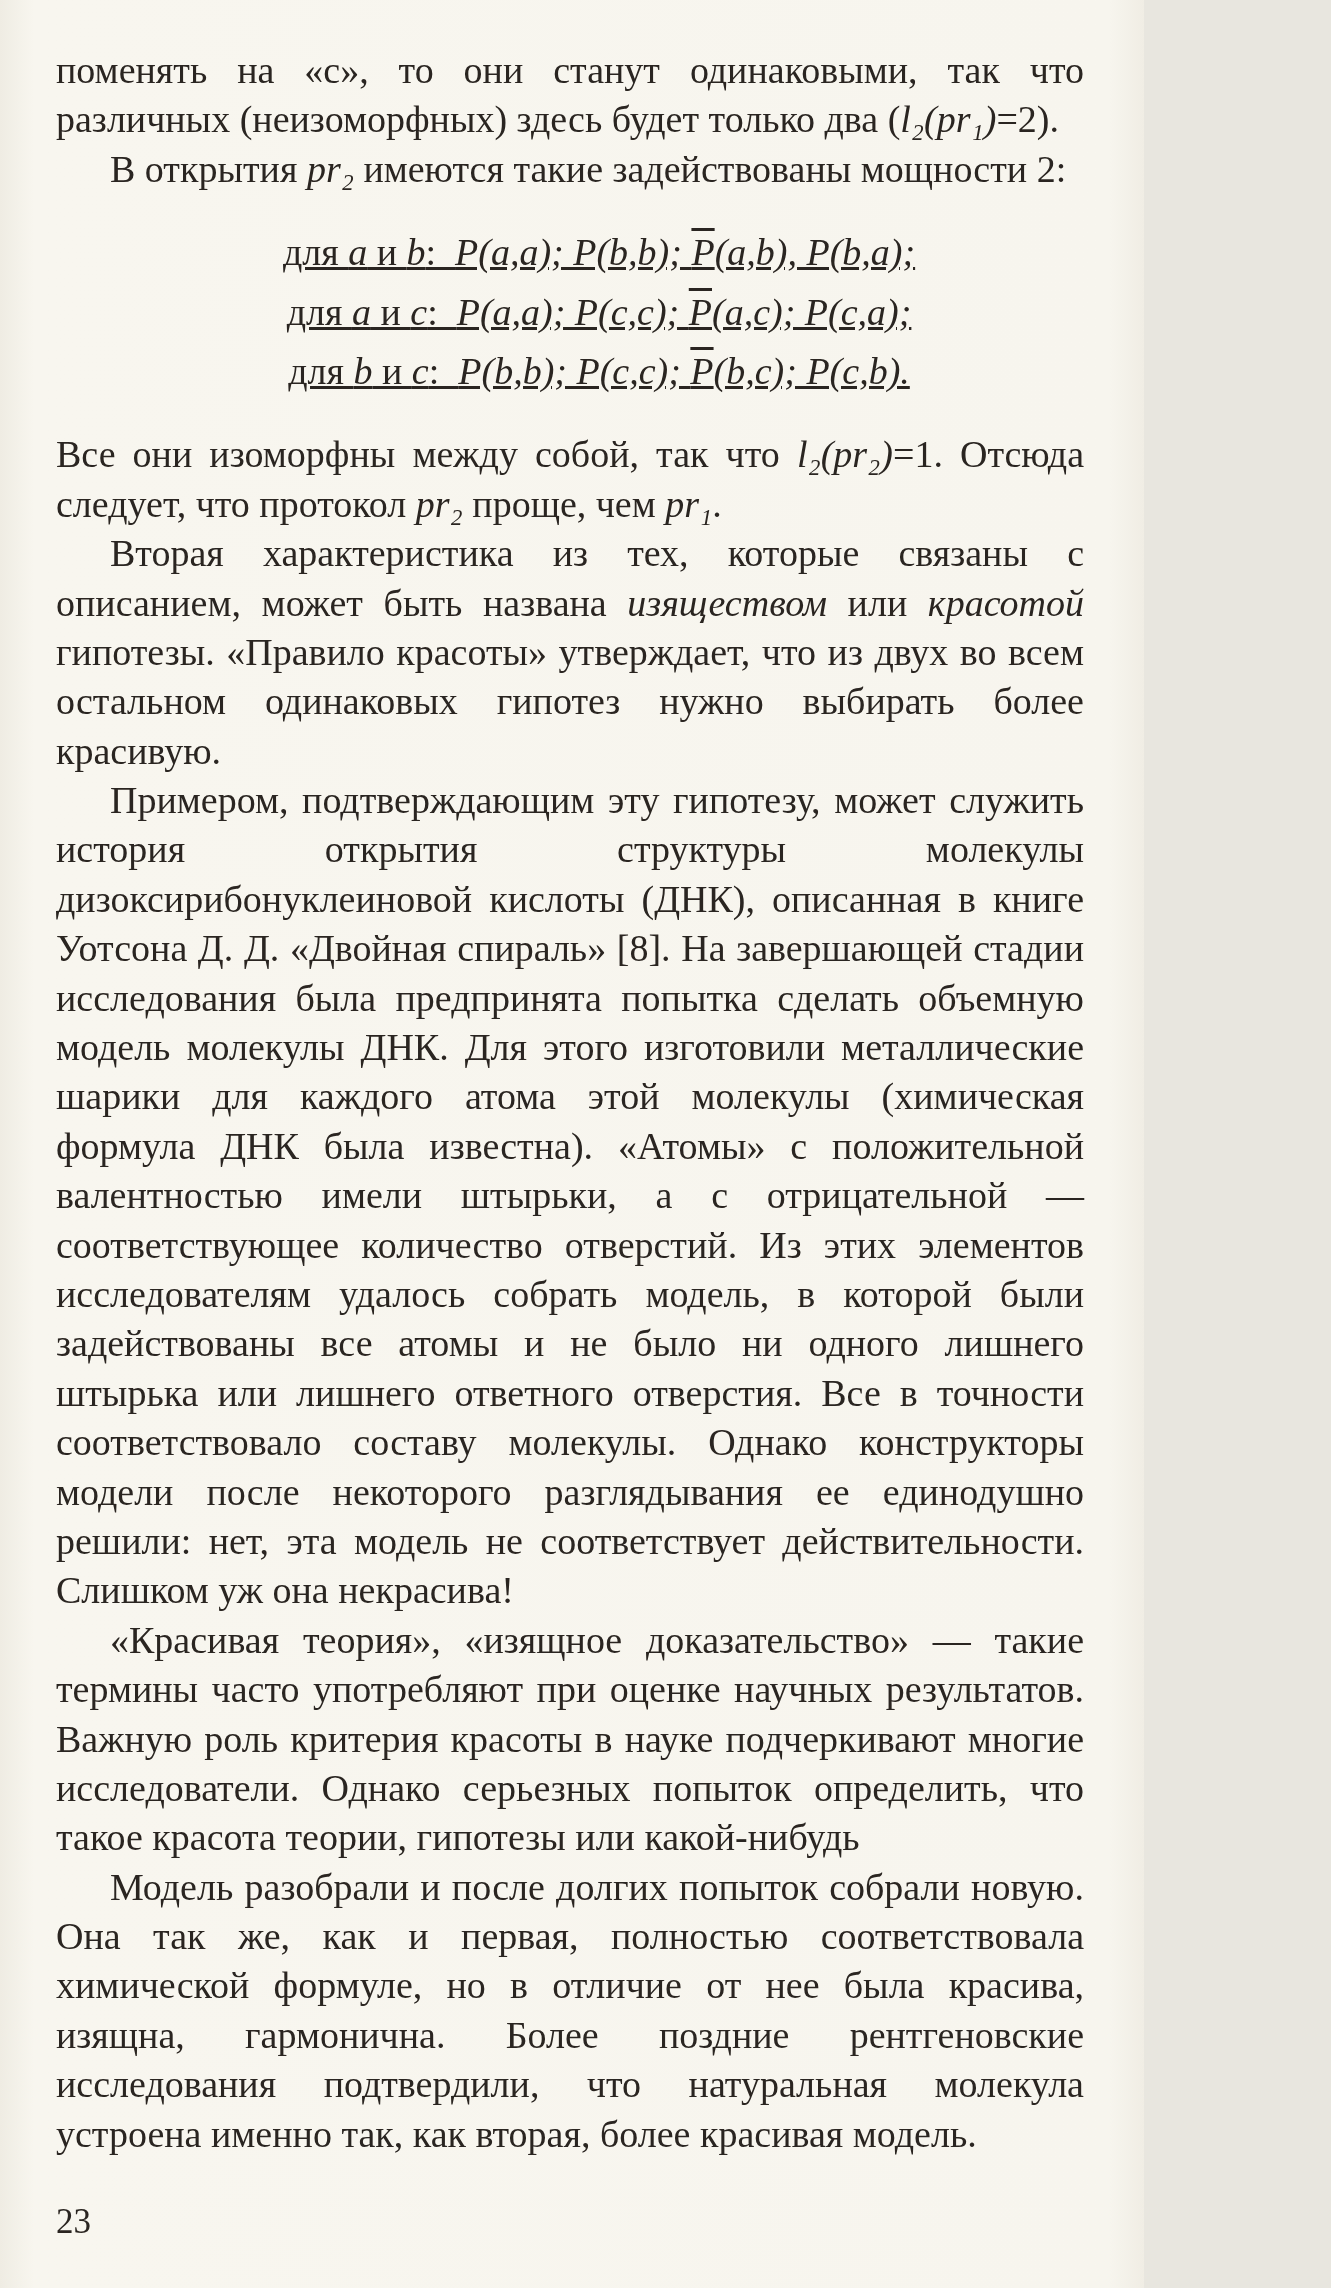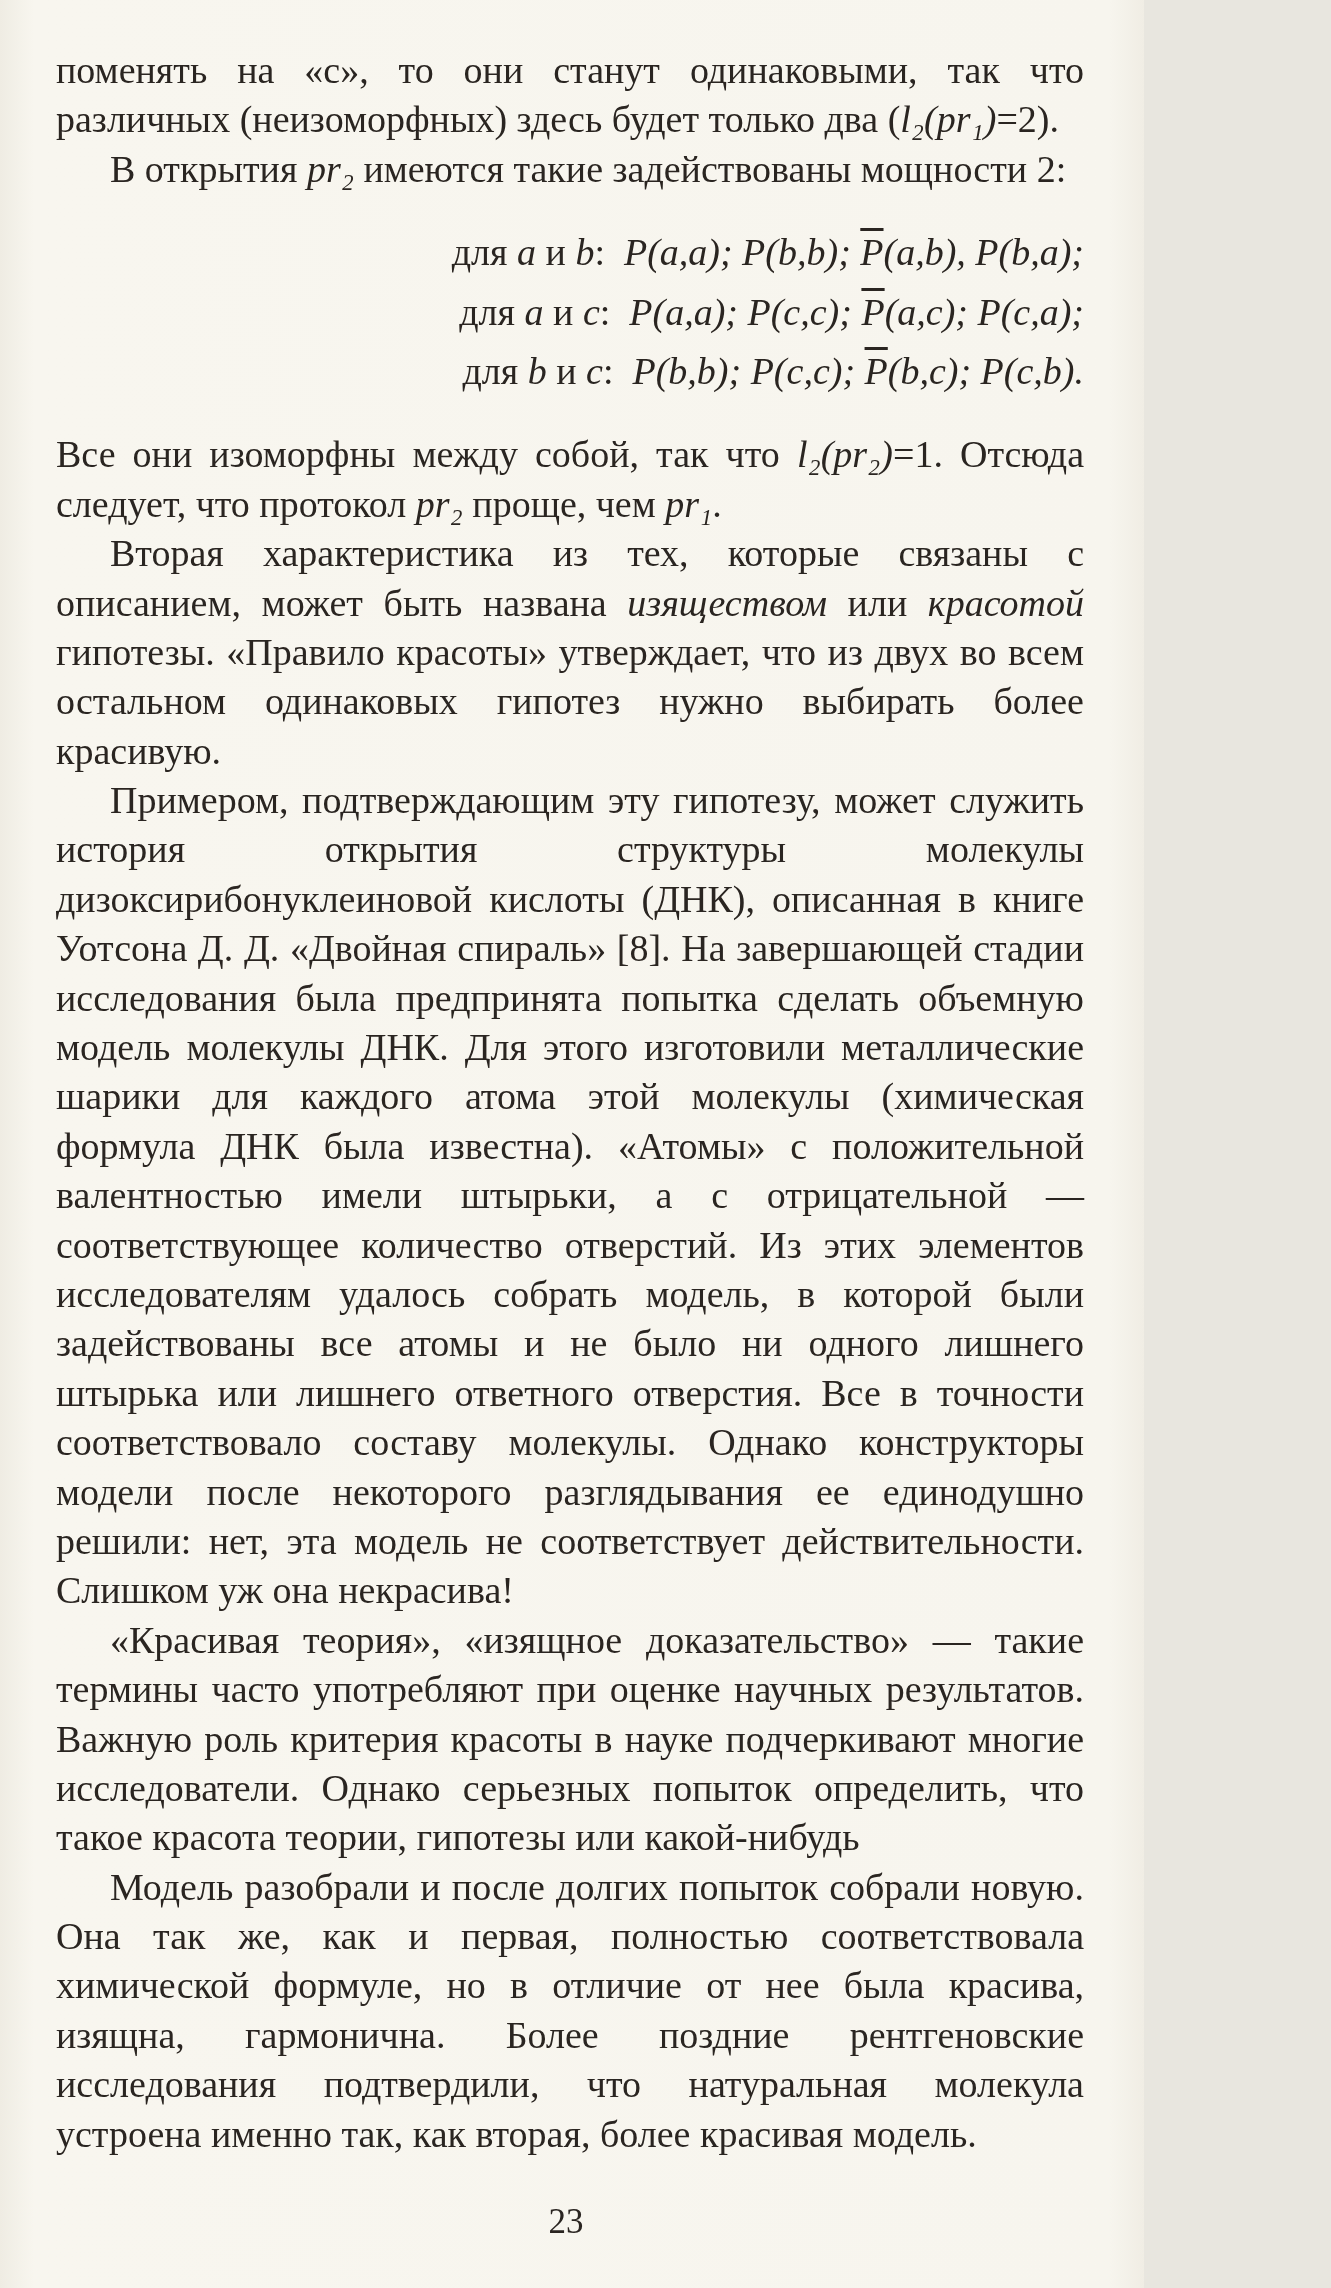--- a/index.html
+++ b/index.html
@@ -36,26 +36,27 @@
   }
   .ov {
     text-decoration: overline;
     text-decoration-thickness: 2.5px;
   }
   .formula-block {
     margin: 34px 0 34px 58px;
   }
   .formula {
     margin: 0 0 10px 0;
-    text-align: right;
+    text-align: center;
+    text-decoration: underline;
   }
   .page-number {
     margin-top: 40px;
     padding-right: 8px;
-    text-align: center;
+    text-align: left;
     font-size: 35px;
   }
 </style>
 </head>
 <body>
 
 <div class="page">
   <div class="text-column">
 
     <p class="para"><span>поменять на «с», то они станут одинаковыми, так что различных (неизоморфных) здесь будет только два (</span><span class="it">l₂(pr₁)</span><span>=2).</span></p>

